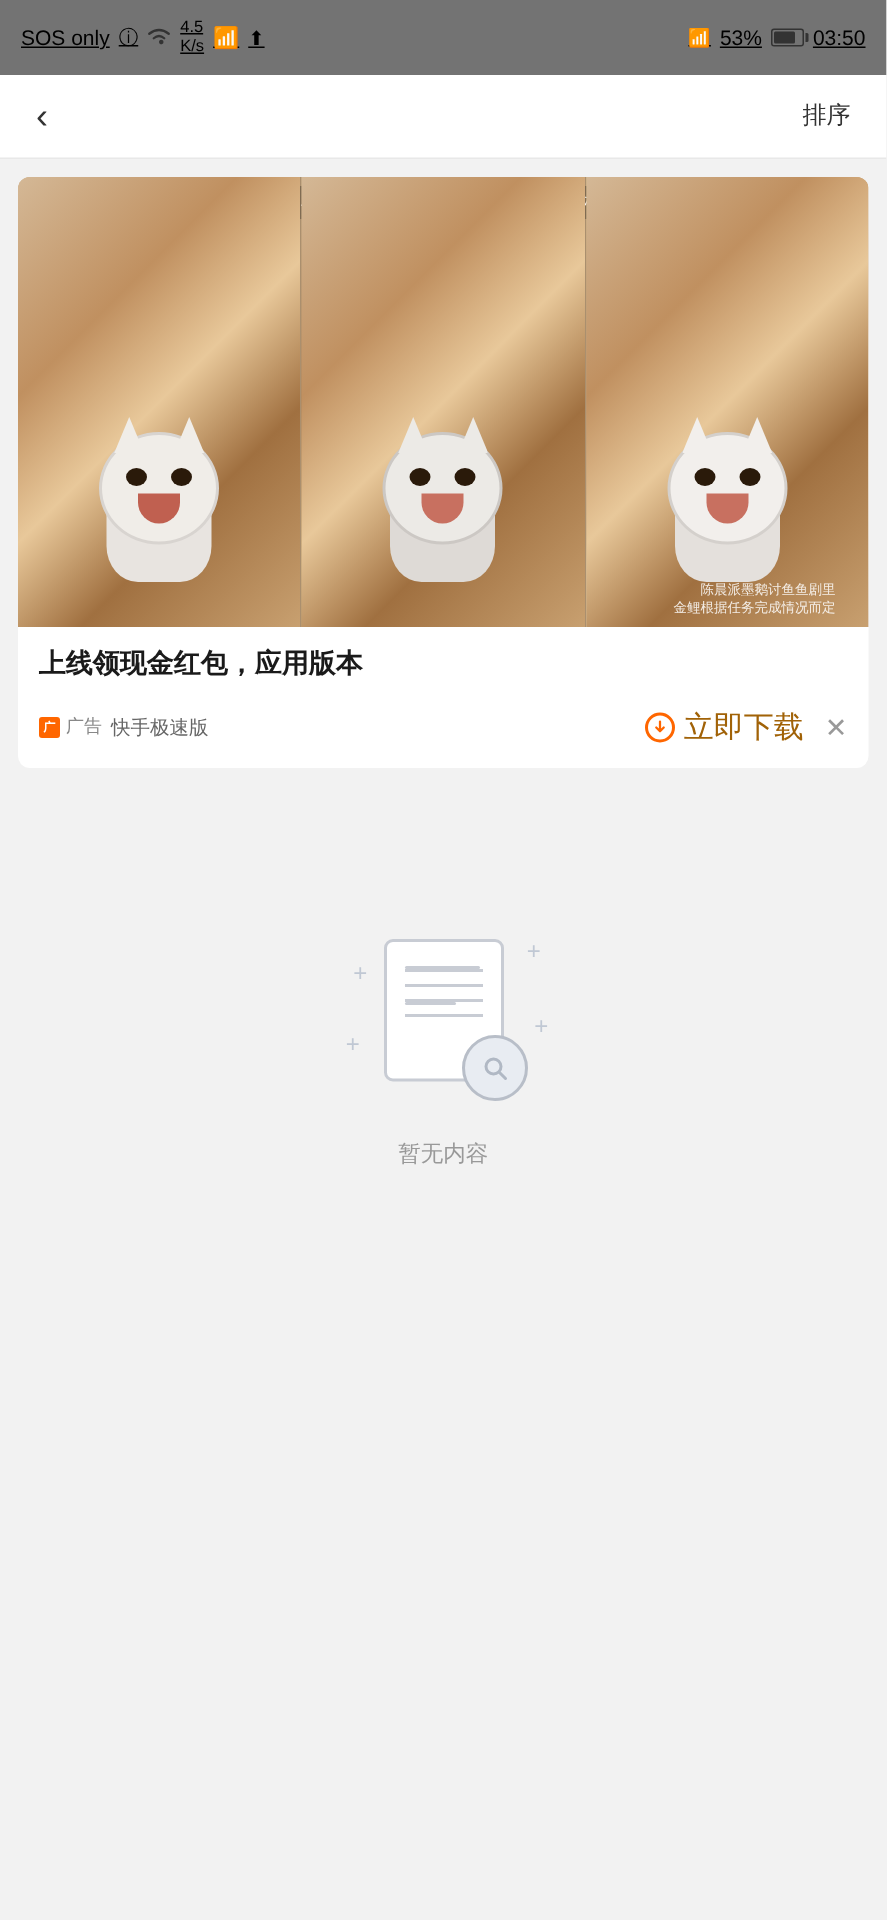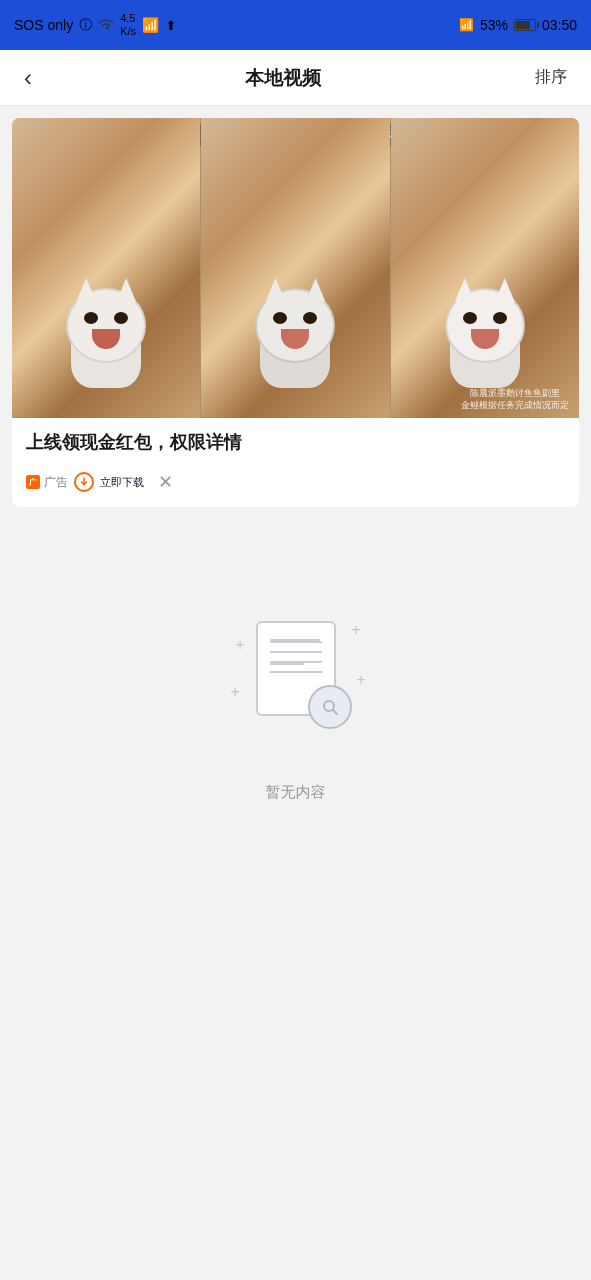--- a/index.html
+++ b/index.html
@@ -8,27 +8,28 @@
       min-height: 1280px;
       background: #f2f2f2;
       font-family: -apple-system, "PingFang SC", "Helvetica Neue", Arial, sans-serif;
       overflow-x: hidden;
     }
 
     
     .status-bar {
       width: 100%;
       height: 50px;
-      background: #1d4ed8;
+      background: #737373;
       display: flex;
       align-items: center;
       justify-content: space-between;
       padding: 0 14px;
       font-size: 14px;
       color: #000;
+      text-decoration: underline;
     }
     .status-left {
       display: flex;
       align-items: center;
       gap: 6px;
       font-size: 14px;
       font-weight: 500;
     }
     .status-right {
       display: flex;
@@ -145,24 +146,24 @@
       font-size: 10px;
       color: rgba(255,255,255,0.9);
       background: rgba(0,0,0,0.25);
       padding: 3px 5px;
       border-radius: 3px;
       line-height: 1.6;
     }
     .thumb-watermark {
       position: absolute;
       bottom: 6px;
-      right: 10px;
+      right: 22px;
       font-size: 9px;
       color: rgba(255,255,255,0.85);
-      text-align: center;
+      text-align: right;
       line-height: 1.4;
       margin-top: 40px;
     }
     .panel-divider {
       width: 1px;
       background: rgba(0,0,0,0.15);
       align-self: stretch;
     }
 
     .ad-title {
@@ -200,22 +201,22 @@
     }
     .ad-source {
       font-size: 13px;
       color: #666;
       flex: 1;
     }
     .ad-download-btn {
       display: flex;
       align-items: center;
       gap: 6px;
-      font-size: 11px;
-      color: #0f172a;
+      font-size: 20px;
+      color: #a16207;
       cursor: pointer;
     }
     .download-circle-icon {
       width: 20px;
       height: 20px;
       border: 2px solid #ff6600;
       border-radius: 50%;
       display: flex;
       align-items: center;
       justify-content: center;
@@ -263,21 +264,20 @@
     }
     .plus-dot {
       position: absolute;
       font-size: 16px;
       color: #c0c8d4;
       font-weight: 300;
     }
     .empty-text {
       font-size: 15px;
       color: #999;
-      margin-top: 28px;
     }
 
     
     .dot-tl { top: 25px; left: 10px; }
     .dot-tr { top: 10px; right: 5px; }
     .dot-bl { bottom: 30px; left: 5px; }
     .dot-mr { top: 50%; right: 0; }
   </style>
 </head>
 <body>
@@ -305,21 +305,20 @@
       <div class="battery-icon">
           <div class="battery-fill"></div>
         </div>
     </div>
     <span>03:50</span>
   </div>
 </div>
 
 <div class="nav-bar">
   <span class="nav-back">‹</span>
-  <span class="nav-title">本地视频</span>
   <span class="nav-sort">排序</span>
 </div>
 
 <div class="content">
 
   <div class="ad-card">
 
     <div class="ad-video-thumb">
 
       <div class="thumb-overlay-info">应用名称：快手极速版 | 应用版本：11.8.30.6512 | 开发者：北京快手科技有限公司
@@ -372,27 +371,28 @@
           </div>
         </div>
 
         <div class="thumb-watermark">
           <div>陈晨派墨鹅讨鱼鱼剧里</div>
           <div>金鲤根据任务完成情况而定</div>
         </div>
       </div>
     </div>
 
-    <div class="ad-title">上线领现金红包，权限详情</div>
+    <div class="ad-title">上线领现金红包，应用版本</div>
 
     <div class="ad-footer">
       <div class="ad-badge">
         <span class="ad-badge-icon">广</span>
         <span>广告</span>
       </div>
+      <span class="ad-source">快手极速版</span>
       <div class="ad-download-btn">
         <div class="download-circle-icon">
           <svg width="10" height="10" viewBox="0 0 10 10">
             <path d="M5 1 L5 7 M2.5 5 L5 7.5 L7.5 5" stroke="#ff6600" stroke-width="1.5" fill="none" stroke-linecap="round" stroke-linejoin="round"></path>
           </svg>
         </div>
         <span>立即下载</span>
       </div>
       <span class="ad-close-btn">✕</span>
     </div>

